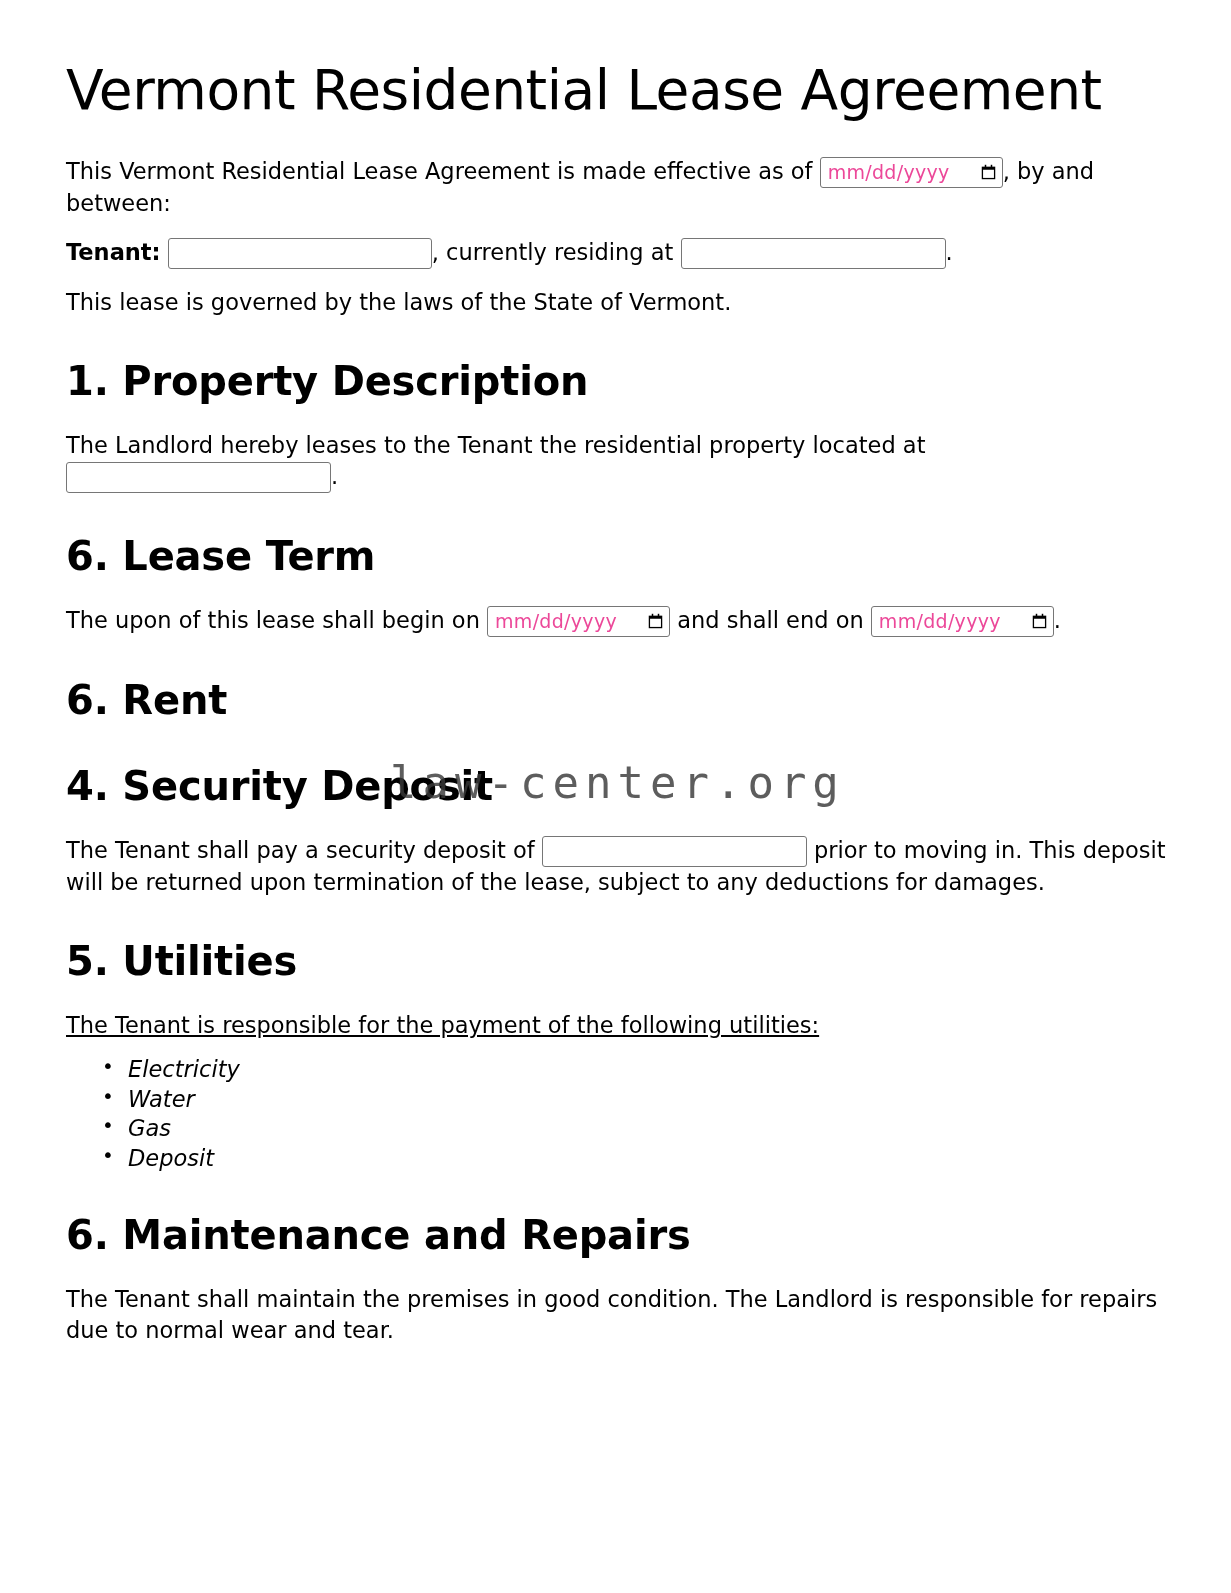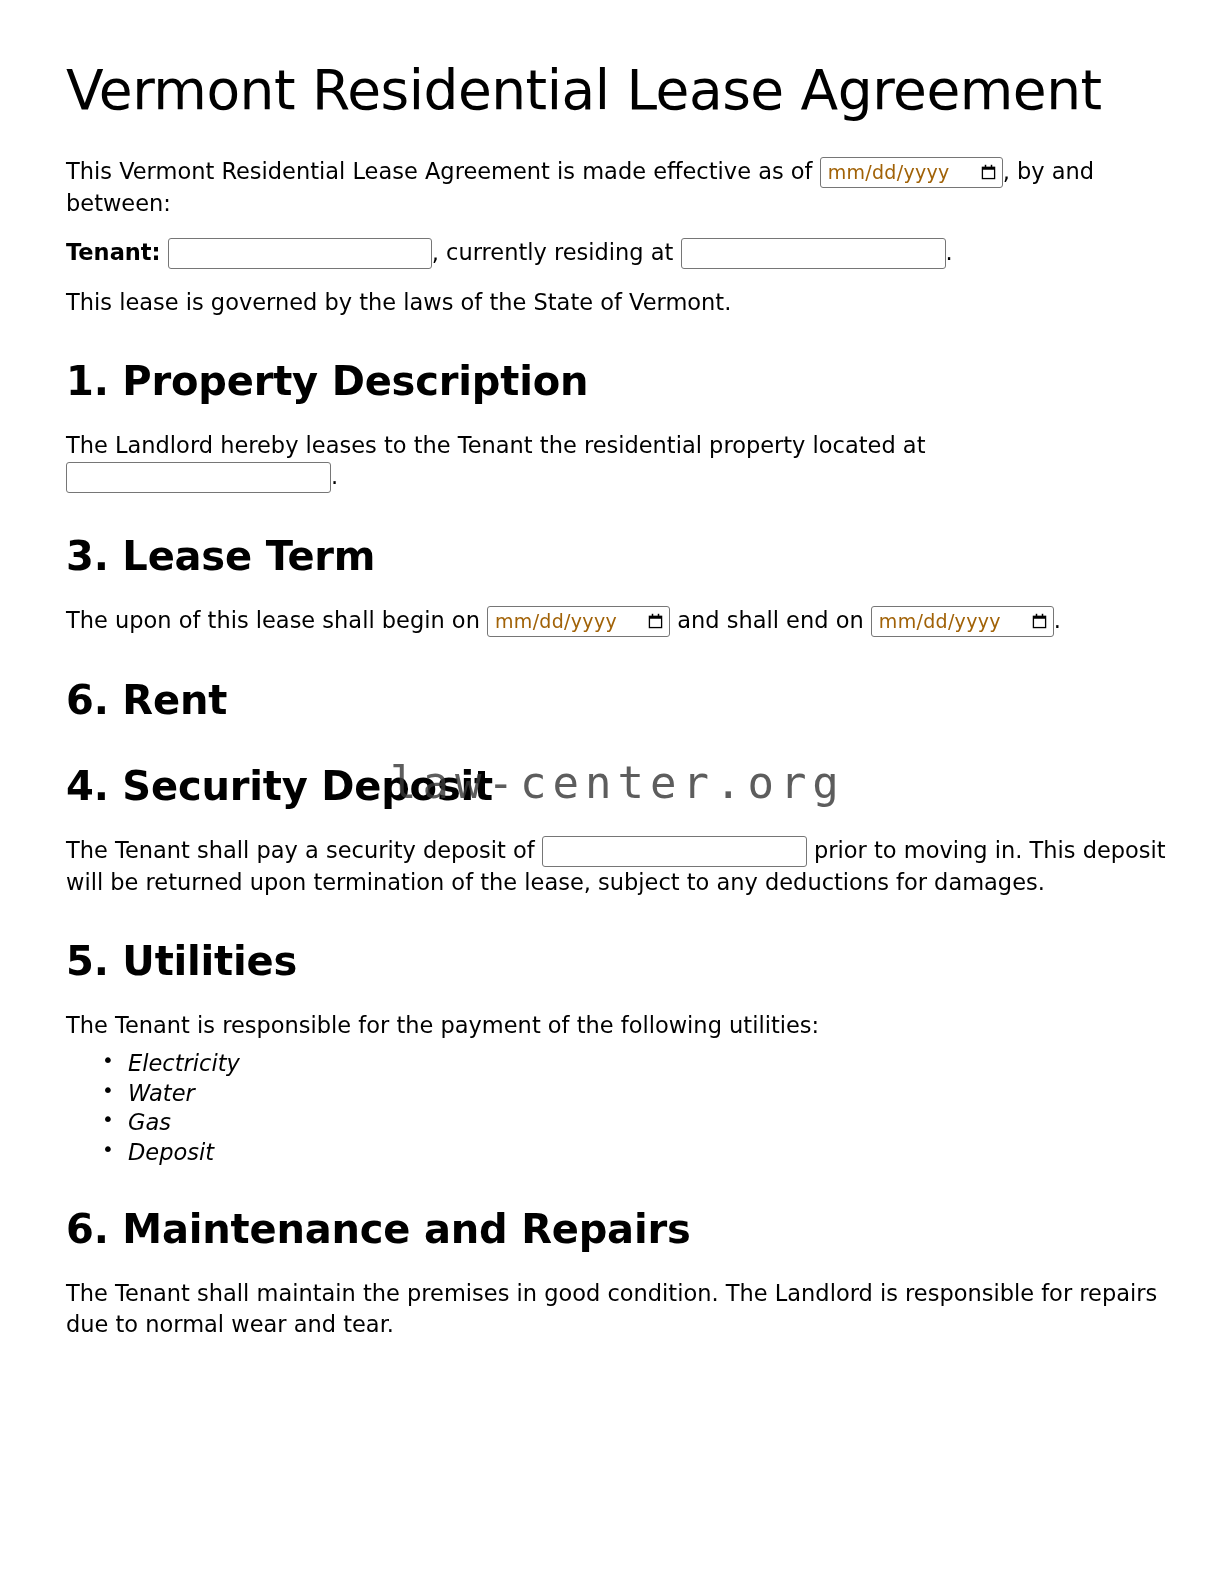--- a/index.html
+++ b/index.html
@@ -55,21 +55,21 @@
     letter-spacing: -0.2px;
     color: #000;
   }
   
   p.para {
     font-size: 22.5px;
     line-height: 1.38;
     margin: 0 0 18px 0;
     color: #000;
   }
-  p.para.tight { margin-bottom: 8px; }
+  p.para.tight { margin-bottom: 14px; text-decoration: underline; }
   .intro { margin-bottom: 20px; }
   .party-line { margin: 0 0 16px 0; }
   .party-line strong { font-weight: 700; }
   .governed { margin: 0 0 4px 0; }
   
   input.blank,
   input.dateinput {
     font-family: "DejaVu Sans", sans-serif;
     font-size: 19px;
     color: #000;
@@ -100,21 +100,21 @@
     height: 31px;
     border: 1px solid #767676;
     border-radius: 3px;
     background: #fff;
     padding: 0 6px 0 7px;
     box-sizing: border-box;
     vertical-align: middle;
     font-family: "DejaVu Sans", sans-serif;
     font-size: 19px;
     letter-spacing: 0.3px;
-    color: #a16207;
+    color: #ec4899;
     cursor: default;
   }
   .dateinput .dtxt { white-space: nowrap; }
   .dateinput .cal {
     width: 15px;
     height: 16px;
     flex: 0 0 auto;
     margin-left: 6px;
   }
   .dateinput.small { width: 183px; }
@@ -171,21 +171,21 @@
   </p>
 
   <p class="para governed">This lease is governed by the laws of the State of Vermont.</p>
 
   <h2 class="section-title">1. Property Description</h2>
   <p class="para">
     <span>The Landlord hereby leases to the Tenant the residential property located at</span>
     <input class="blank w-prop" type="text" value="" style=""><span>.</span>
   </p>
 
-  <h2 class="section-title">3. Lease Term</h2>
+  <h2 class="section-title">6. Lease Term</h2>
   <p class="para">
     <span>The upon of this lease shall begin on</span>
     <span class="dateinput small" role="textbox">
       <span class="dtxt">mm/dd/yyyy</span>
       <svg class="cal" viewBox="0 0 16 17" xmlns="http://www.w3.org/2000/svg">
         <rect x="1.5" y="3.5" width="13" height="12" stroke="#000" stroke-width="1.4" fill="#fff"></rect>
         <rect x="1.5" y="3.5" width="13" height="2.6" fill="#000"></rect>
         <rect x="4" y="0.8" width="1.6" height="3.4" fill="#000"></rect>
         <rect x="10.4" y="0.8" width="1.6" height="3.4" fill="#000"></rect>
       </svg>

